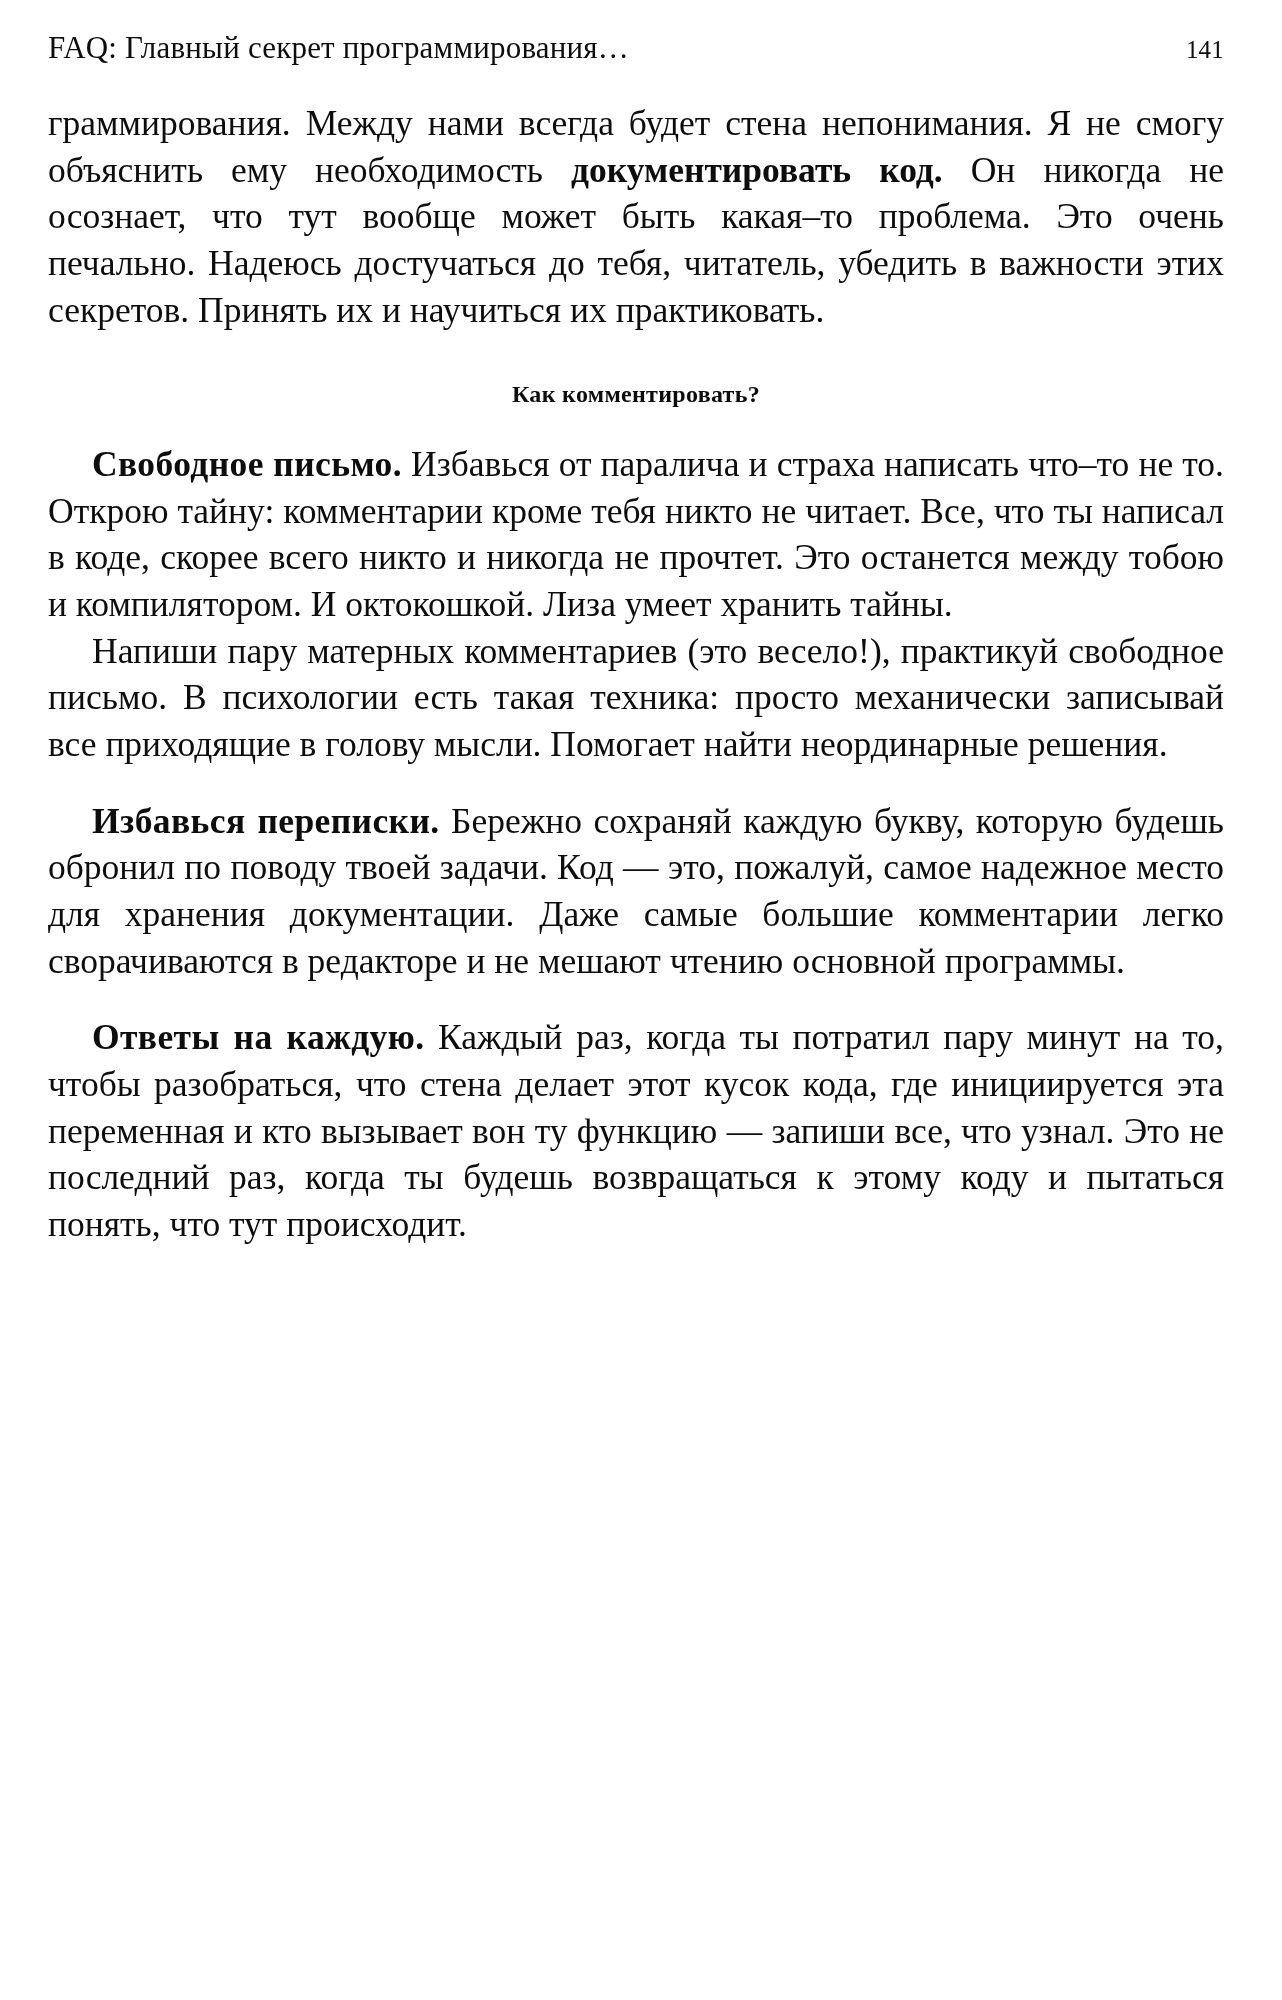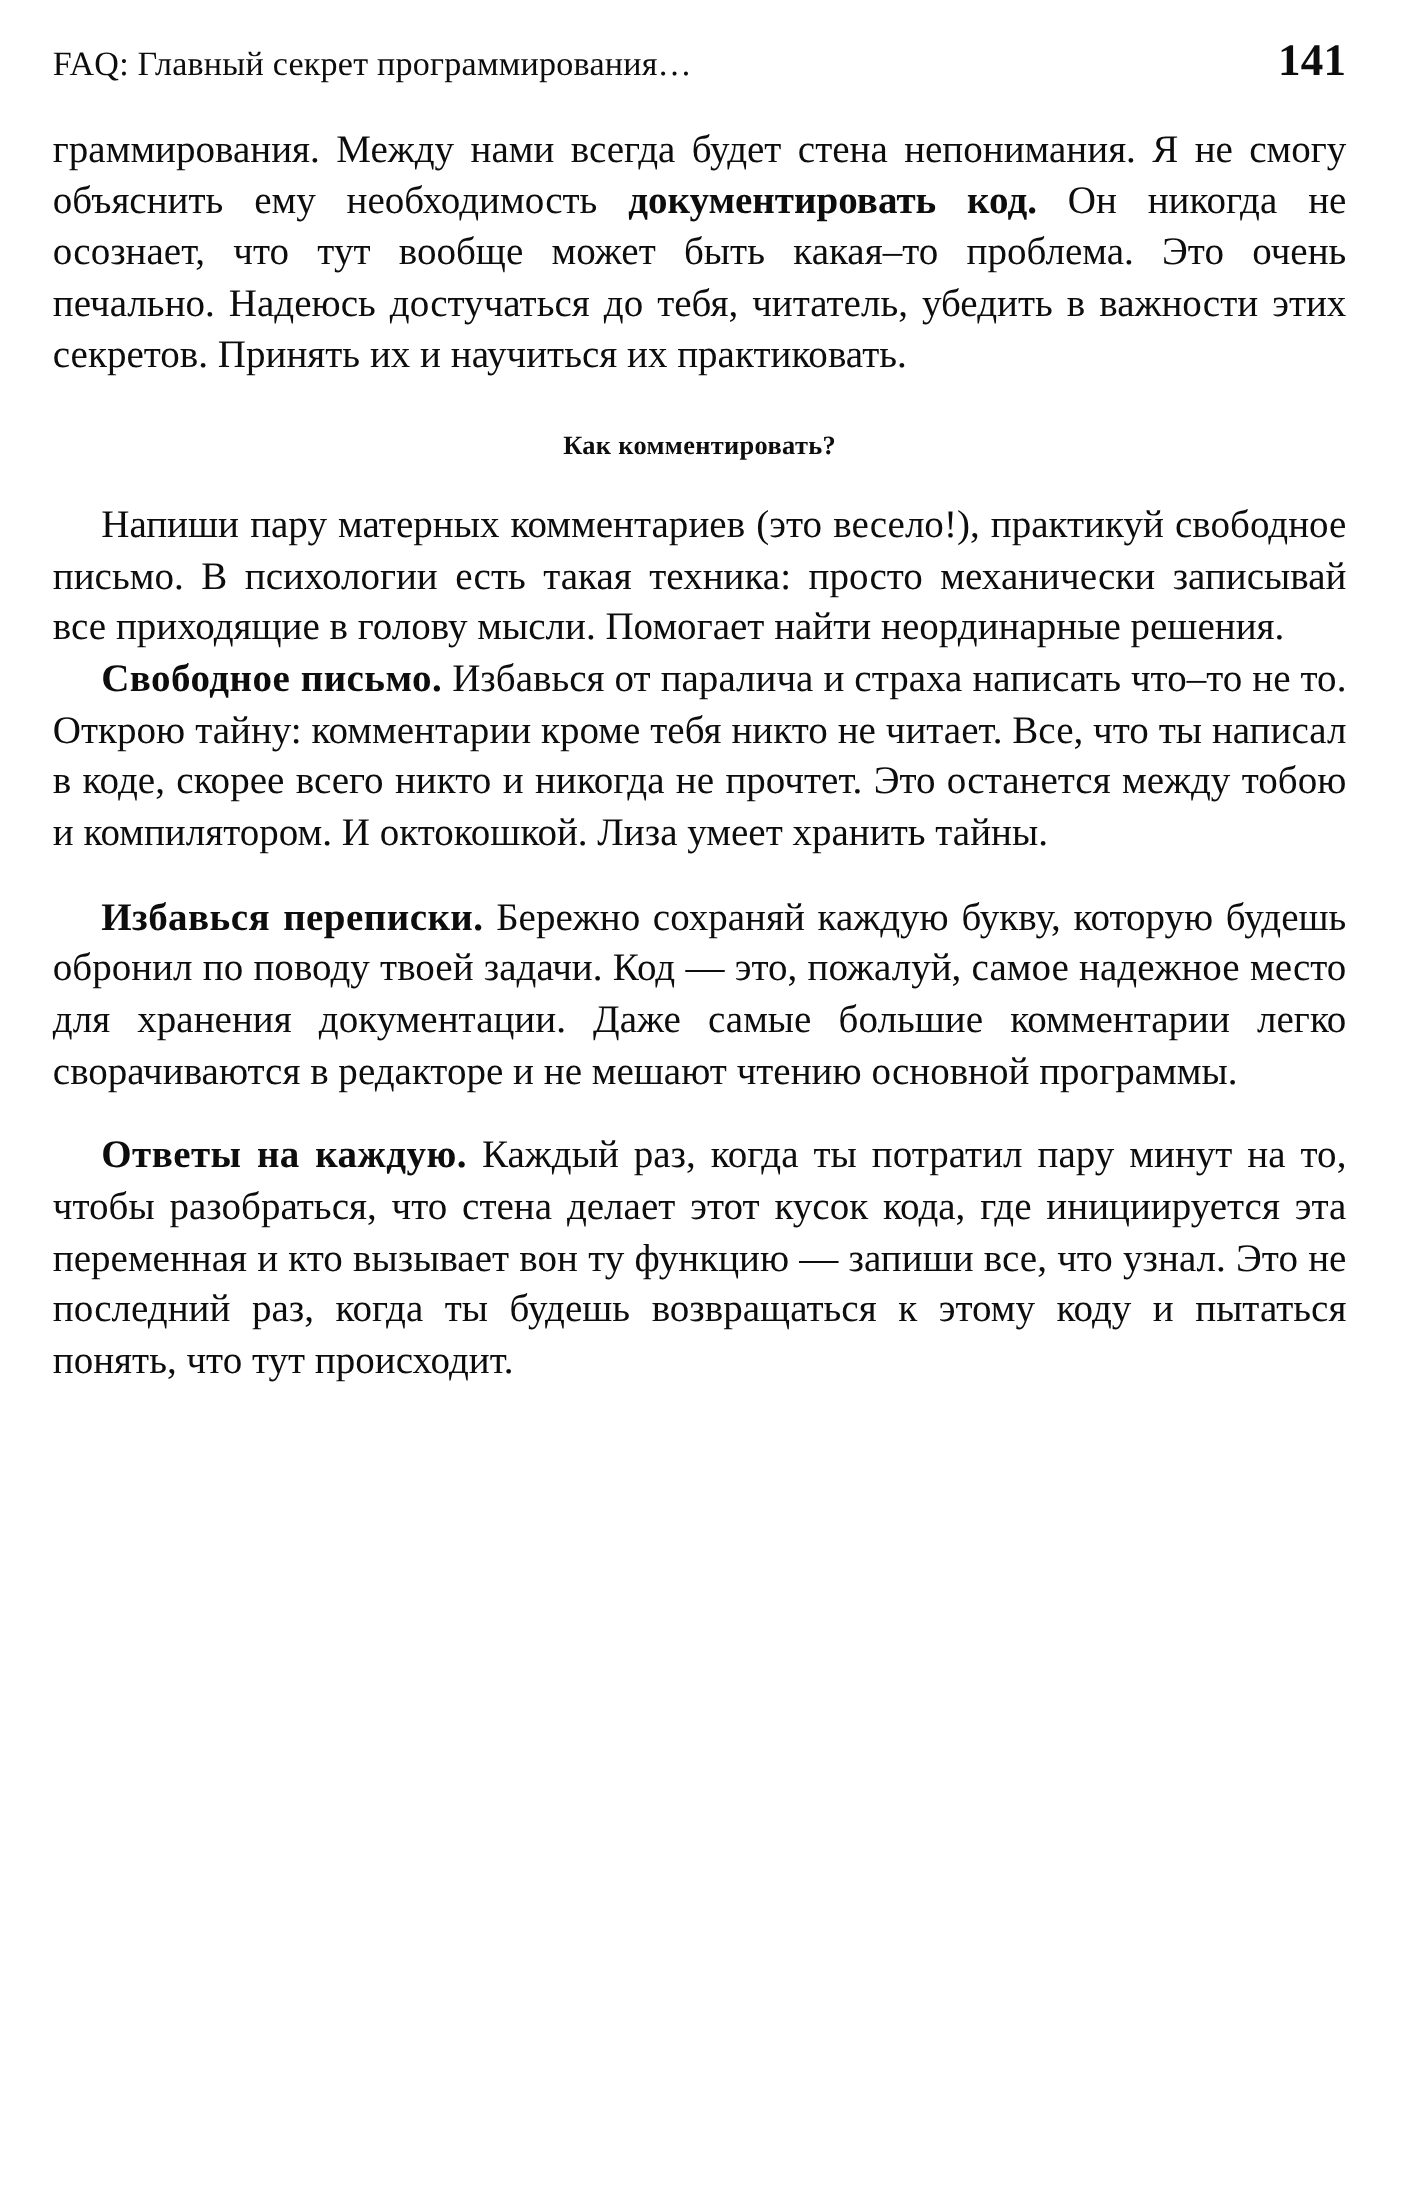--- a/index.html
+++ b/index.html
@@ -27,22 +27,22 @@
     justify-content: space-between;
     font-size: 31px;
     letter-spacing: 0.2px;
     margin-bottom: 8px;
   }
   .running-head .head-title {
     font-family: "Liberation Serif", serif;
     white-space: nowrap;
   }
   .running-head .page-number {
-    font-size: 41px;
-    font-weight: 700;
+    font-size: 25px;
+    font-weight: 400;
   }
   .body {
     margin-top: 34px;
     font-size: 35.5px;
     line-height: 1.315;
     text-align: justify;
     text-justify: inter-word;
   }
   p {
     margin: 0;
@@ -80,22 +80,22 @@
     <span class="head-title">FAQ: Главный секрет программирования…</span>
     <span class="page-number">141</span>
   </div>
 
   <div class="body">
 
     <p class="cont"><span>граммирования. Между нами всегда будет стена непонимания. Я не смогу объяснить ему необходимость </span><span class="bold">документировать код.</span><span> Он никогда не осознает, что тут вообще может быть какая–то проблема. Это очень печально. Надеюсь достучаться до тебя, читатель, убедить в важности этих секретов. Принять их и научиться их практиковать.</span></p>
 
     <h2 class="section">Как комментировать?</h2>
 
+    <p class="indent"><span class="lead">Свободное письмо.</span><span> Избавься от паралича и страха написать что–то не то. Открою тайну: комментарии кроме тебя никто не читает. Все, что ты написал в коде, скорее всего никто и никогда не прочтет. Это останется между тобою и компилятором. И октокошкой. Лиза умеет хранить тайны.</span></p>
+
     <p class="indent"><span>Напиши пару матерных комментариев (это весело!), практикуй свободное письмо. В психологии есть такая техника: просто механически записывай все приходящие в голову мысли. Помогает найти неординарные решения.</span></p>
-
-    <p class="indent"><span class="lead">Свободное письмо.</span><span> Избавься от паралича и страха написать что–то не то. Открою тайну: комментарии кроме тебя никто не читает. Все, что ты написал в коде, скорее всего никто и никогда не прочтет. Это останется между тобою и компилятором. И октокошкой. Лиза умеет хранить тайны.</span></p>
 
     <p class="indent gap"><span class="lead">Избавься переписки.</span><span> Бережно сохраняй каждую букву, которую будешь обронил по поводу твоей задачи. Код — это, пожалуй, самое надежное место для хранения документации. Даже самые большие комментарии легко сворачиваются в редакторе и не мешают чтению основной программы.</span></p>
 
     <p class="indent gap"><span class="lead">Ответы на каждую.</span><span> Каждый раз, когда ты потратил пару минут на то, чтобы разобраться, что стена делает этот кусок кода, где инициируется эта переменная и кто вызывает вон ту функцию — запиши все, что узнал. Это не последний раз, когда ты будешь возвращаться к этому коду и пытаться понять, что тут происходит.</span></p>
 
   </div>
 </div>
 
 </body></html>

